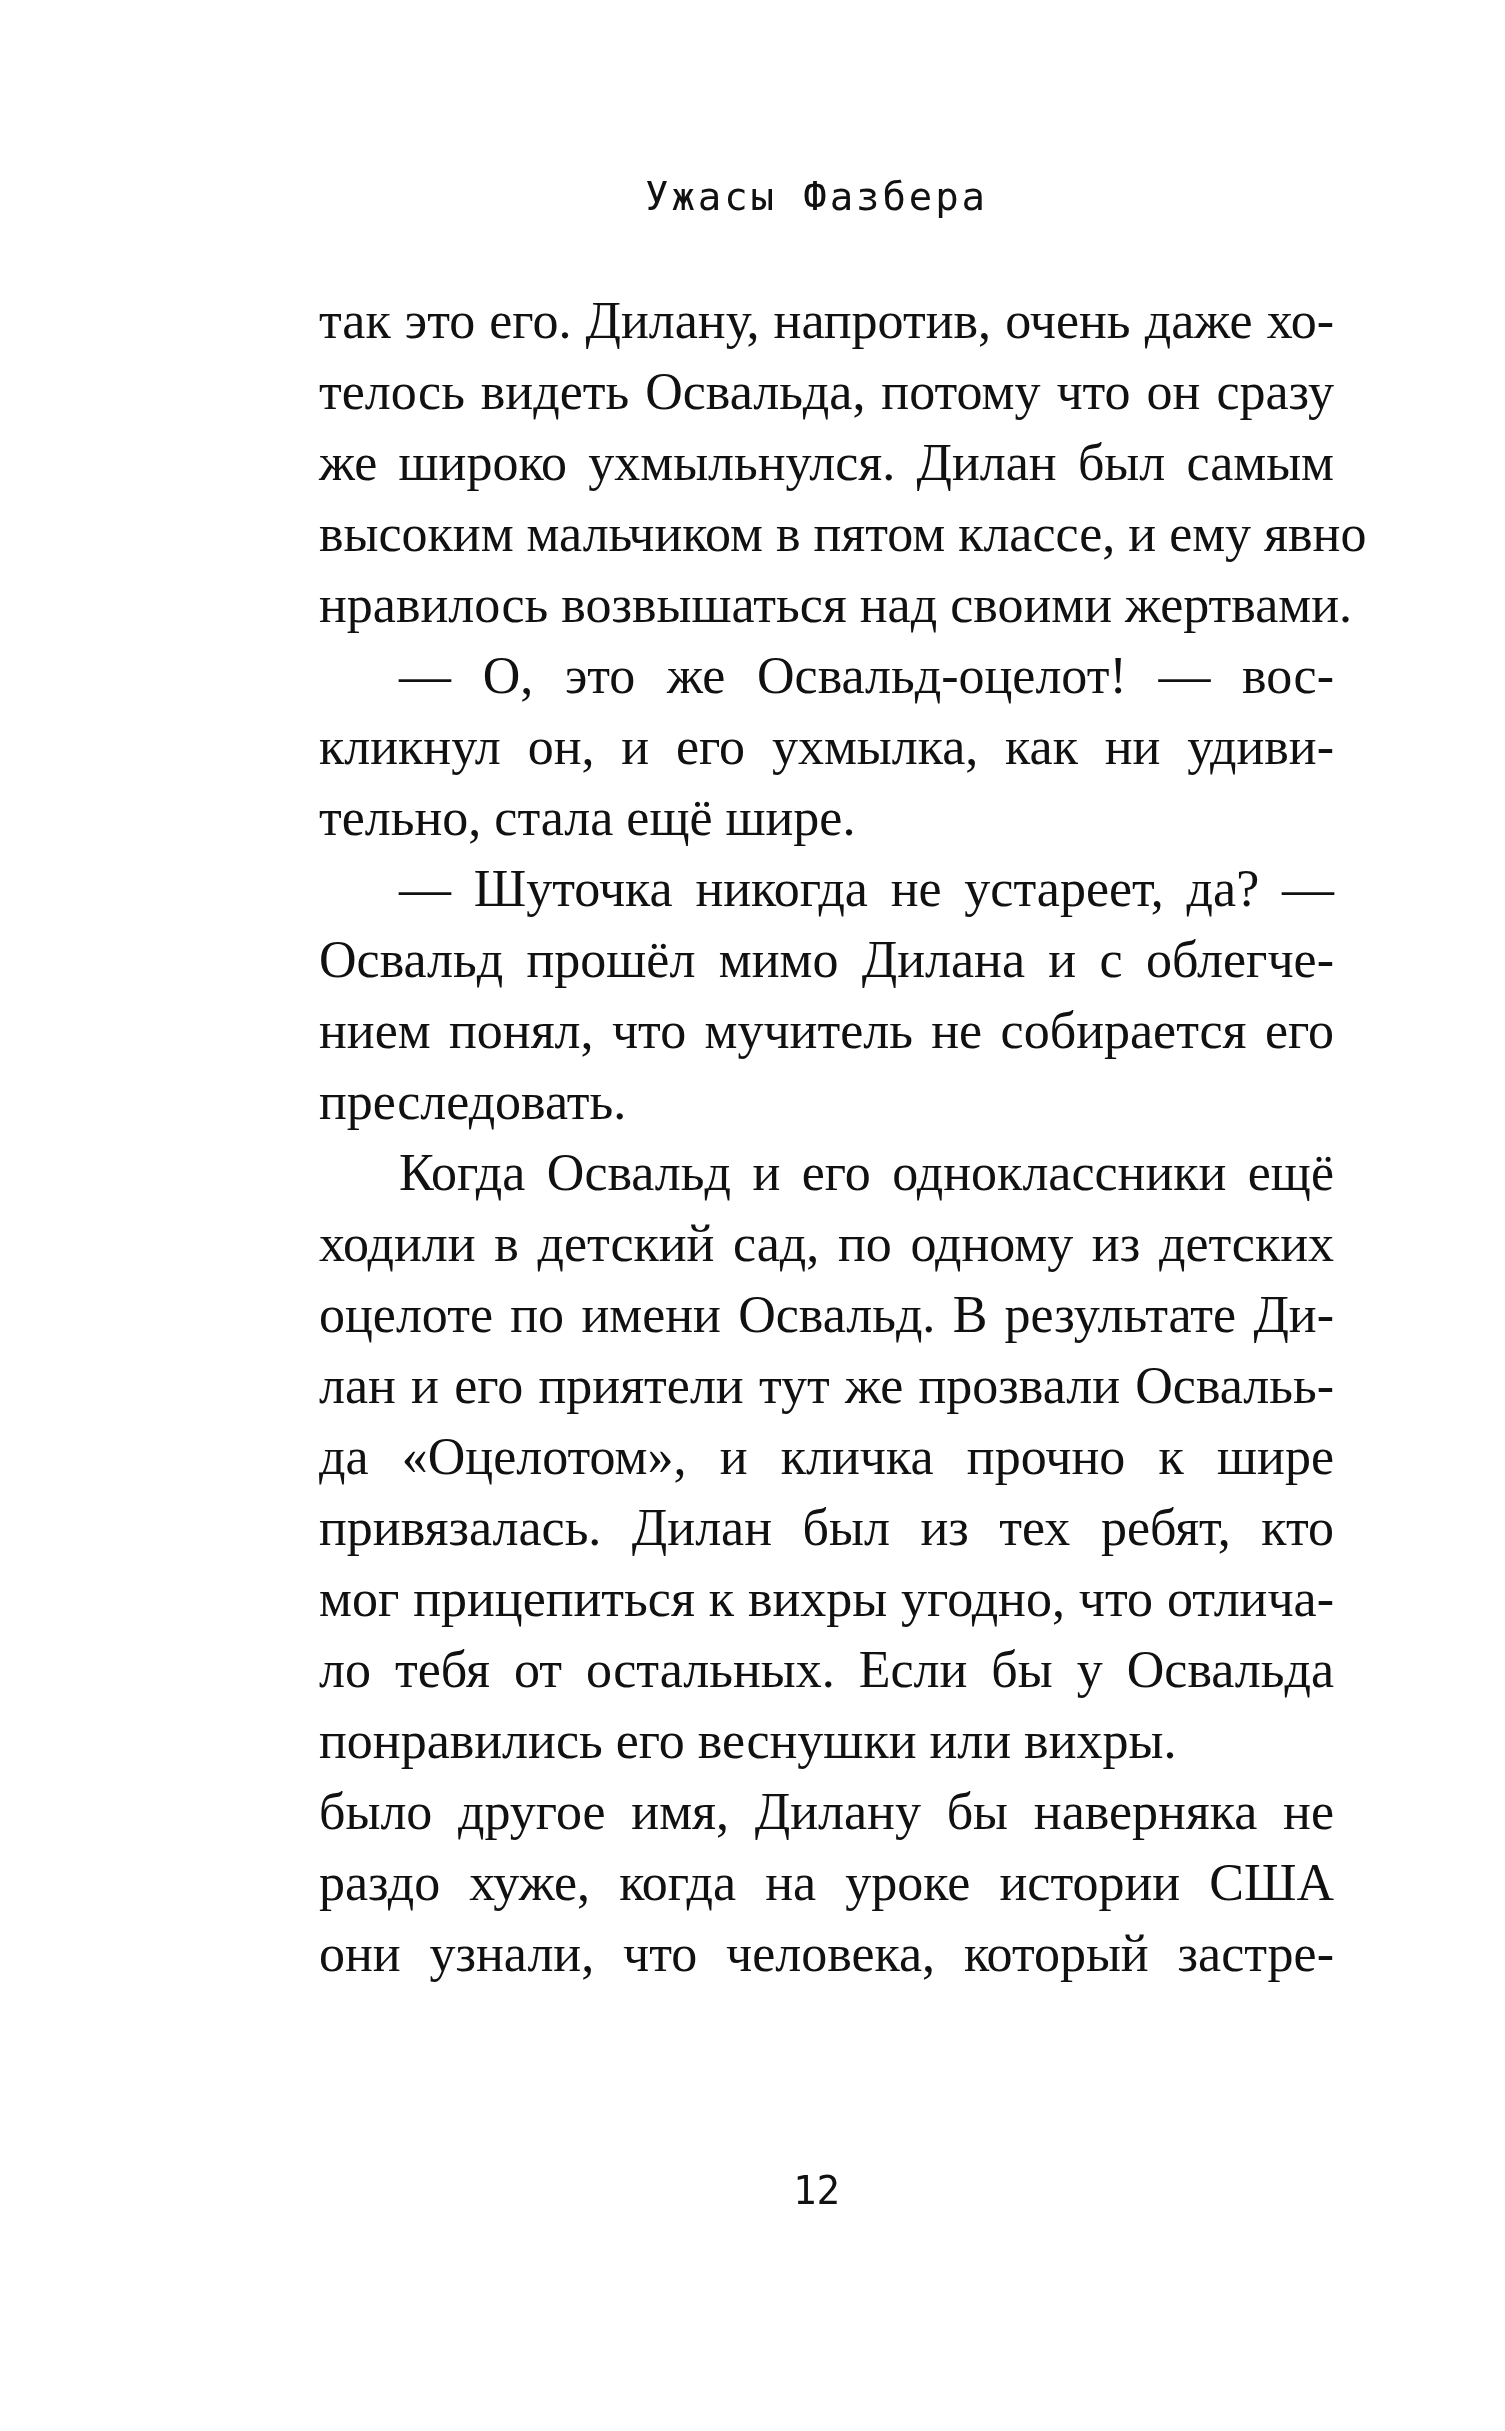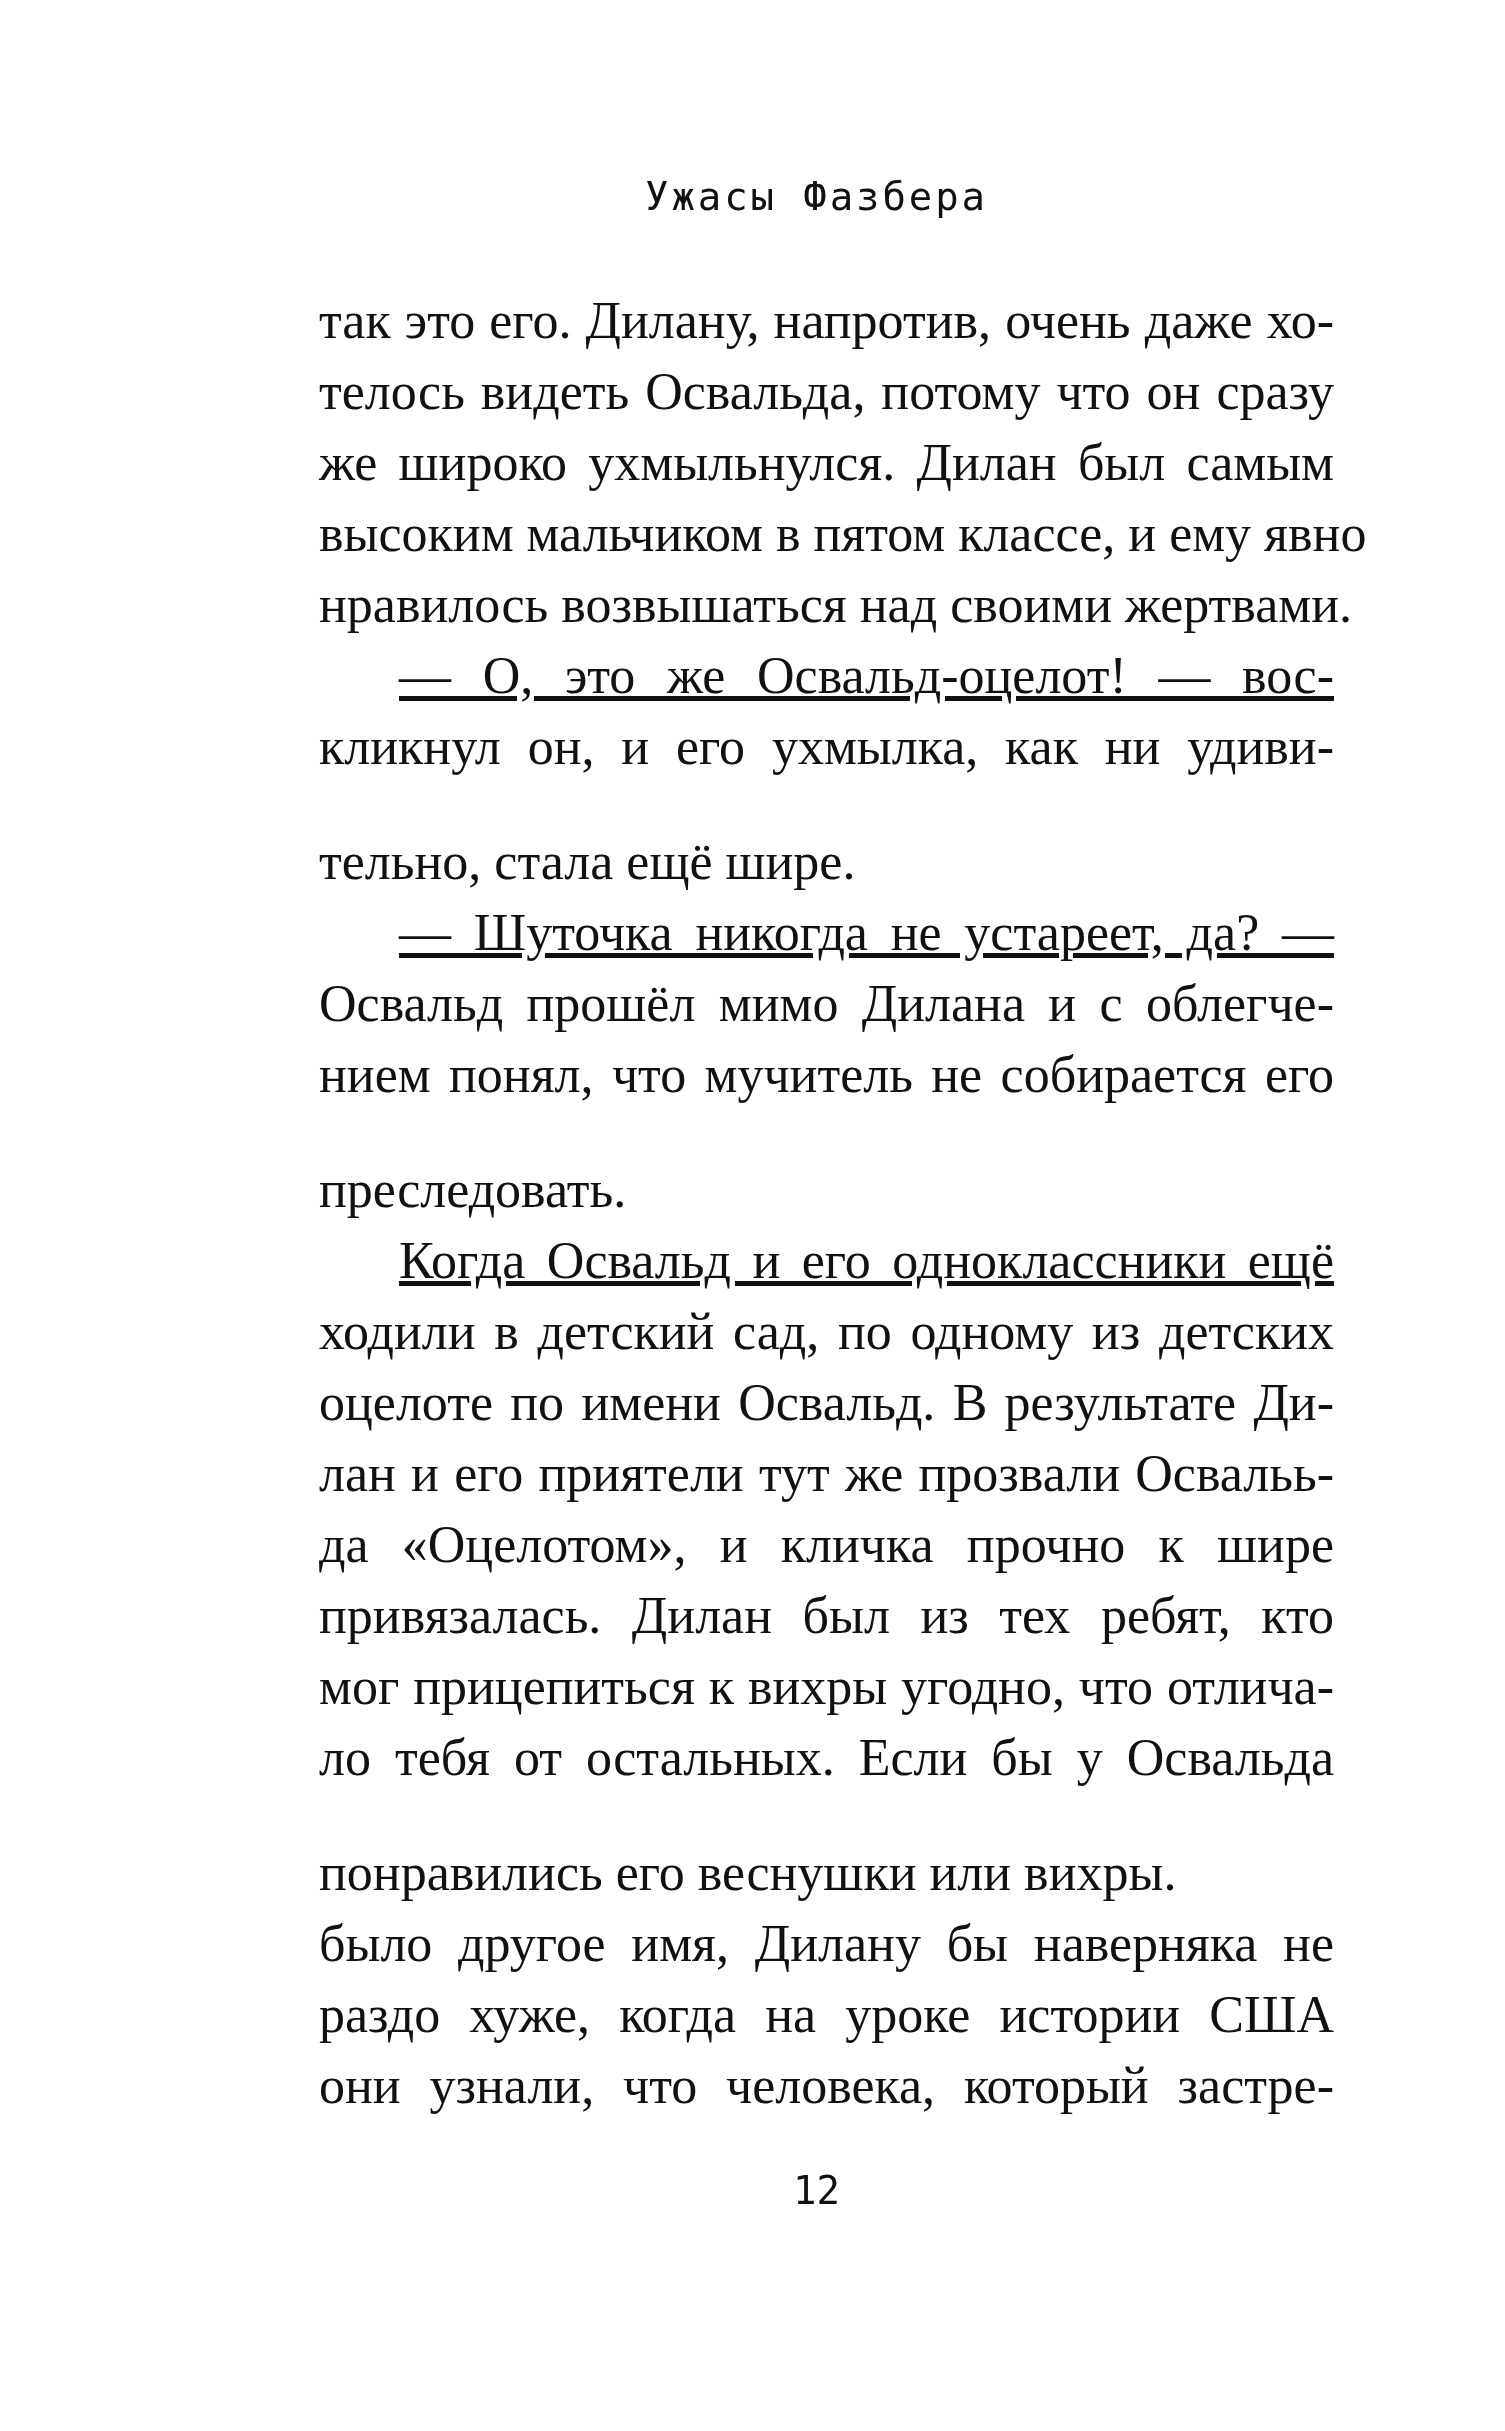--- a/index.html
+++ b/index.html
@@ -37,25 +37,23 @@
     }
     .line {
       display: block;
       white-space: nowrap;
       text-align: justify;
       text-align-last: justify;
       height: 71px;
     }
     .line.last {
       text-align-last: left;
-      margin-top: 44px;
     }
     .line.indent {
       padding-left: 80px;
-      text-decoration: underline;
     }
     .folio {
       position: absolute;
       top: 2168px;
       left: 0;
       width: 1633px;
       text-align: center;
       font-family: "DejaVu Sans Mono", monospace;
       font-size: 39px;
       color: #111111;

